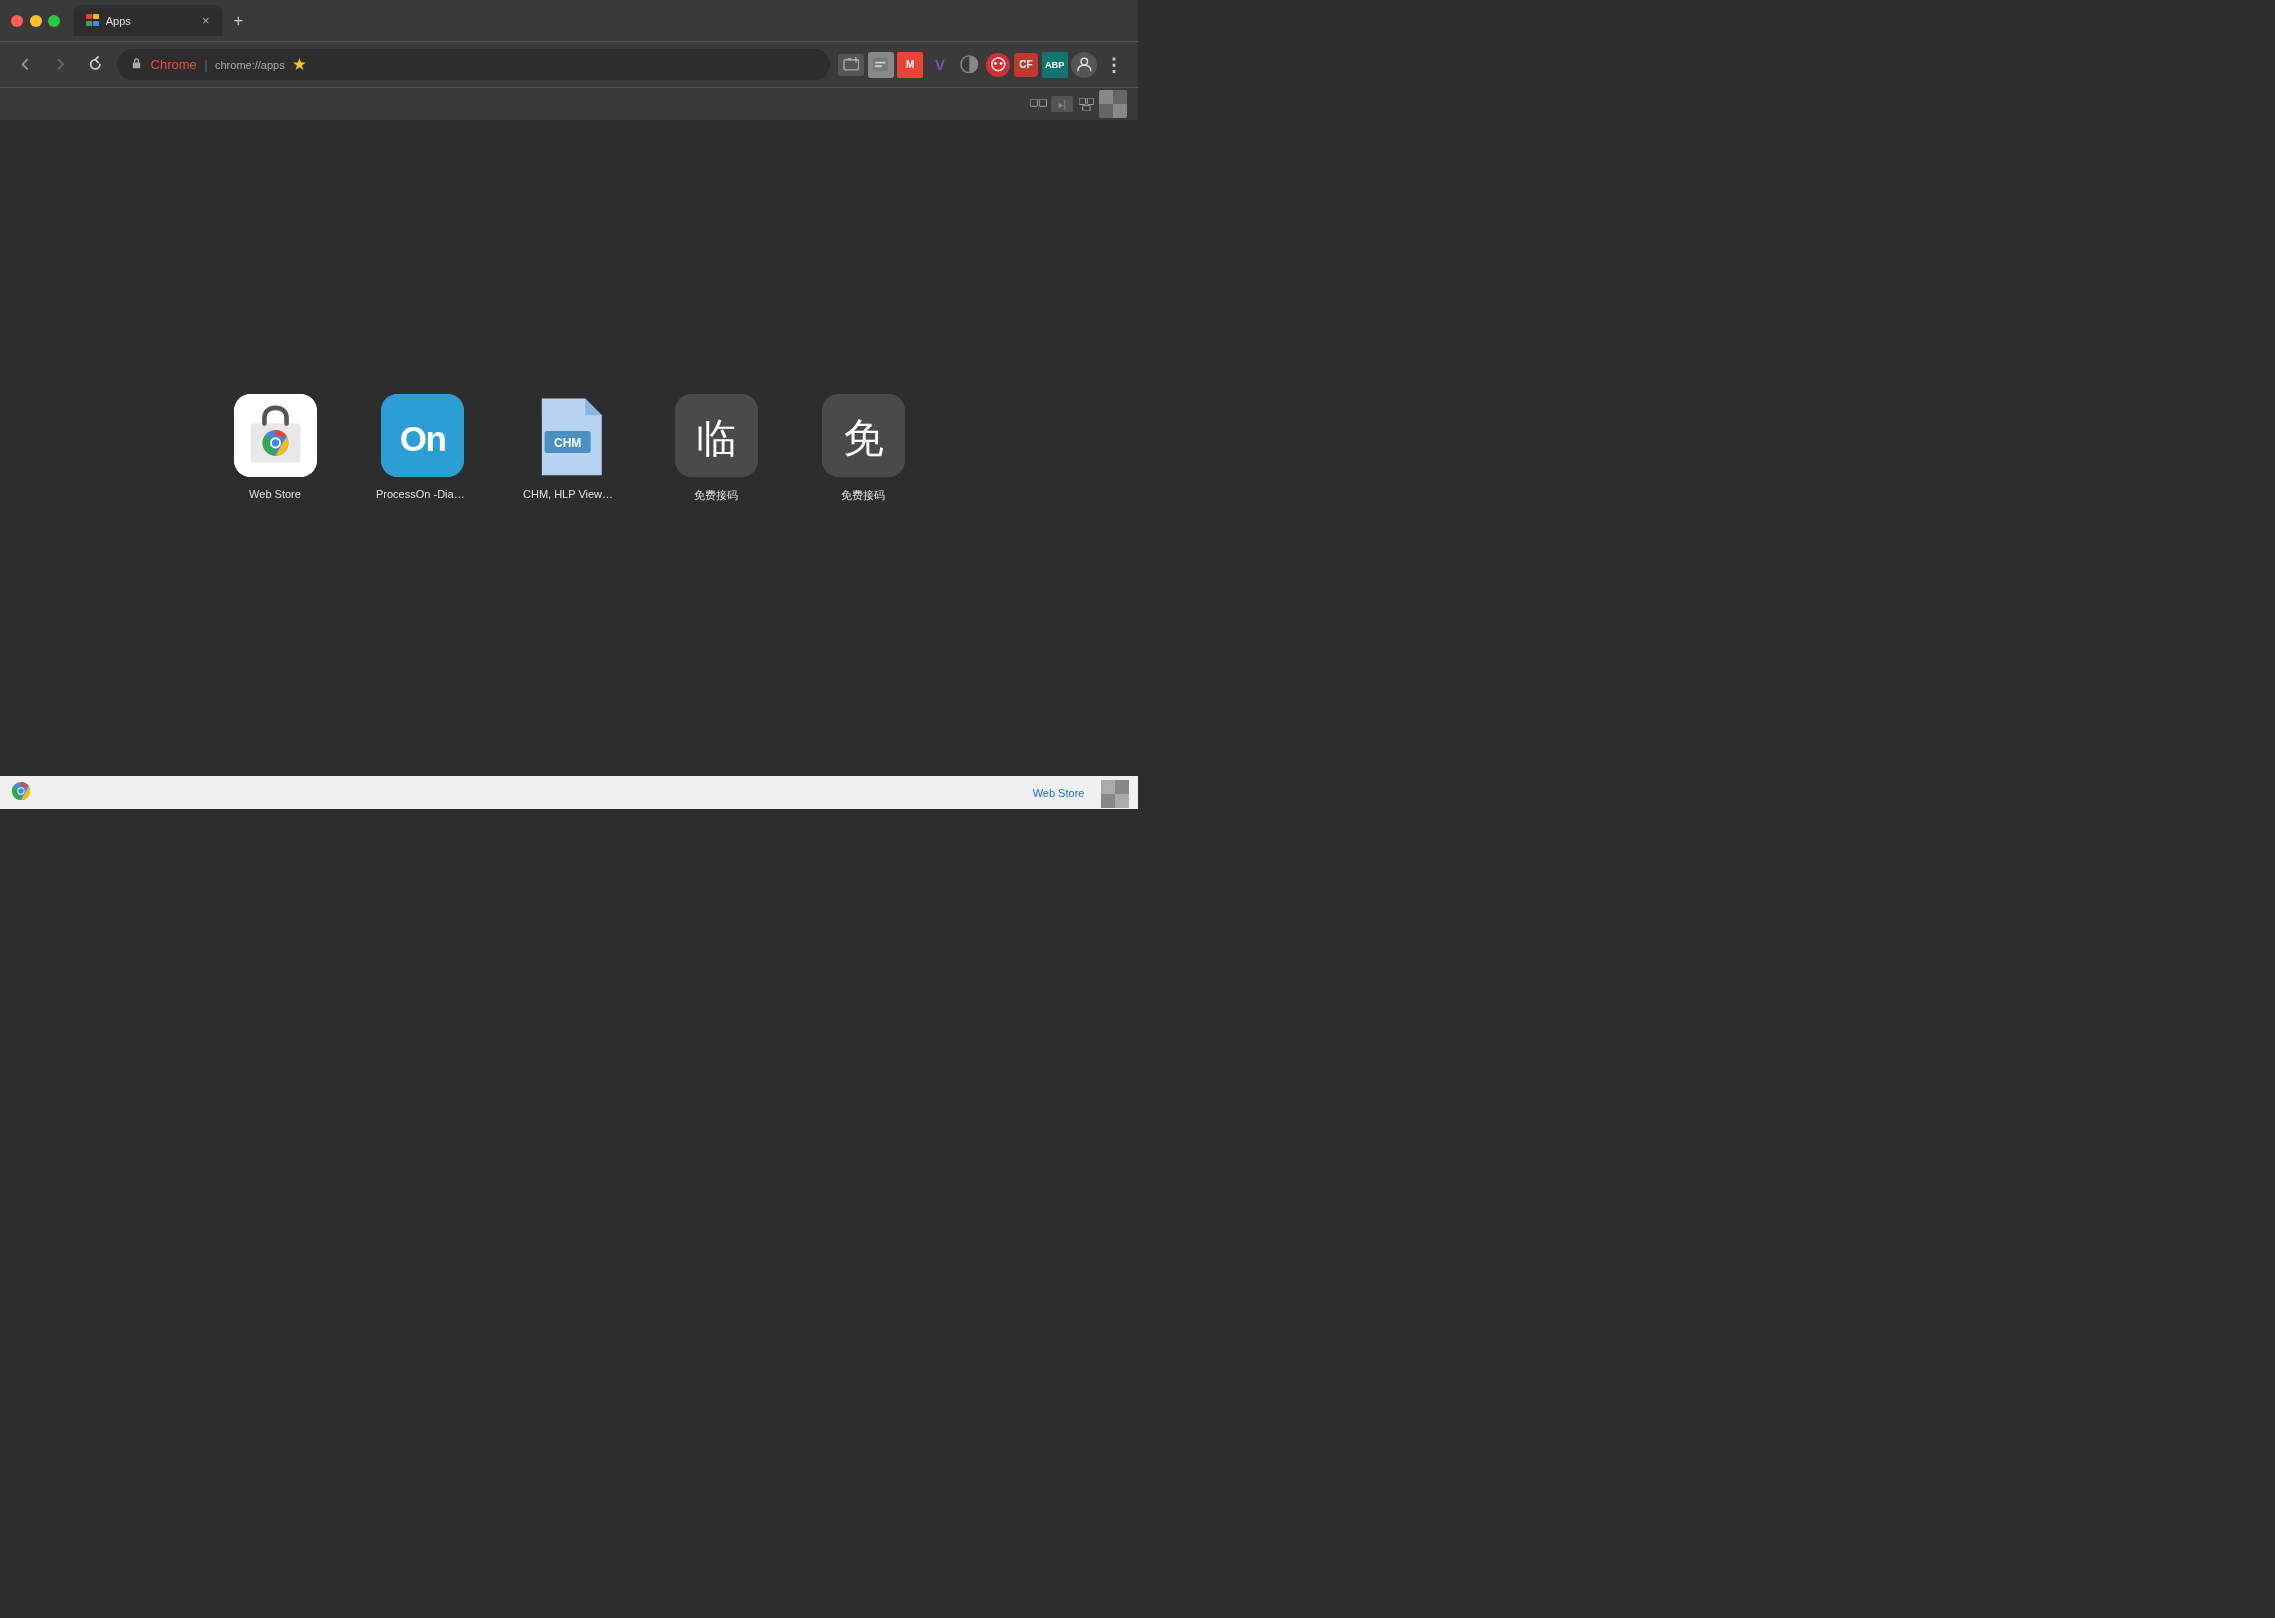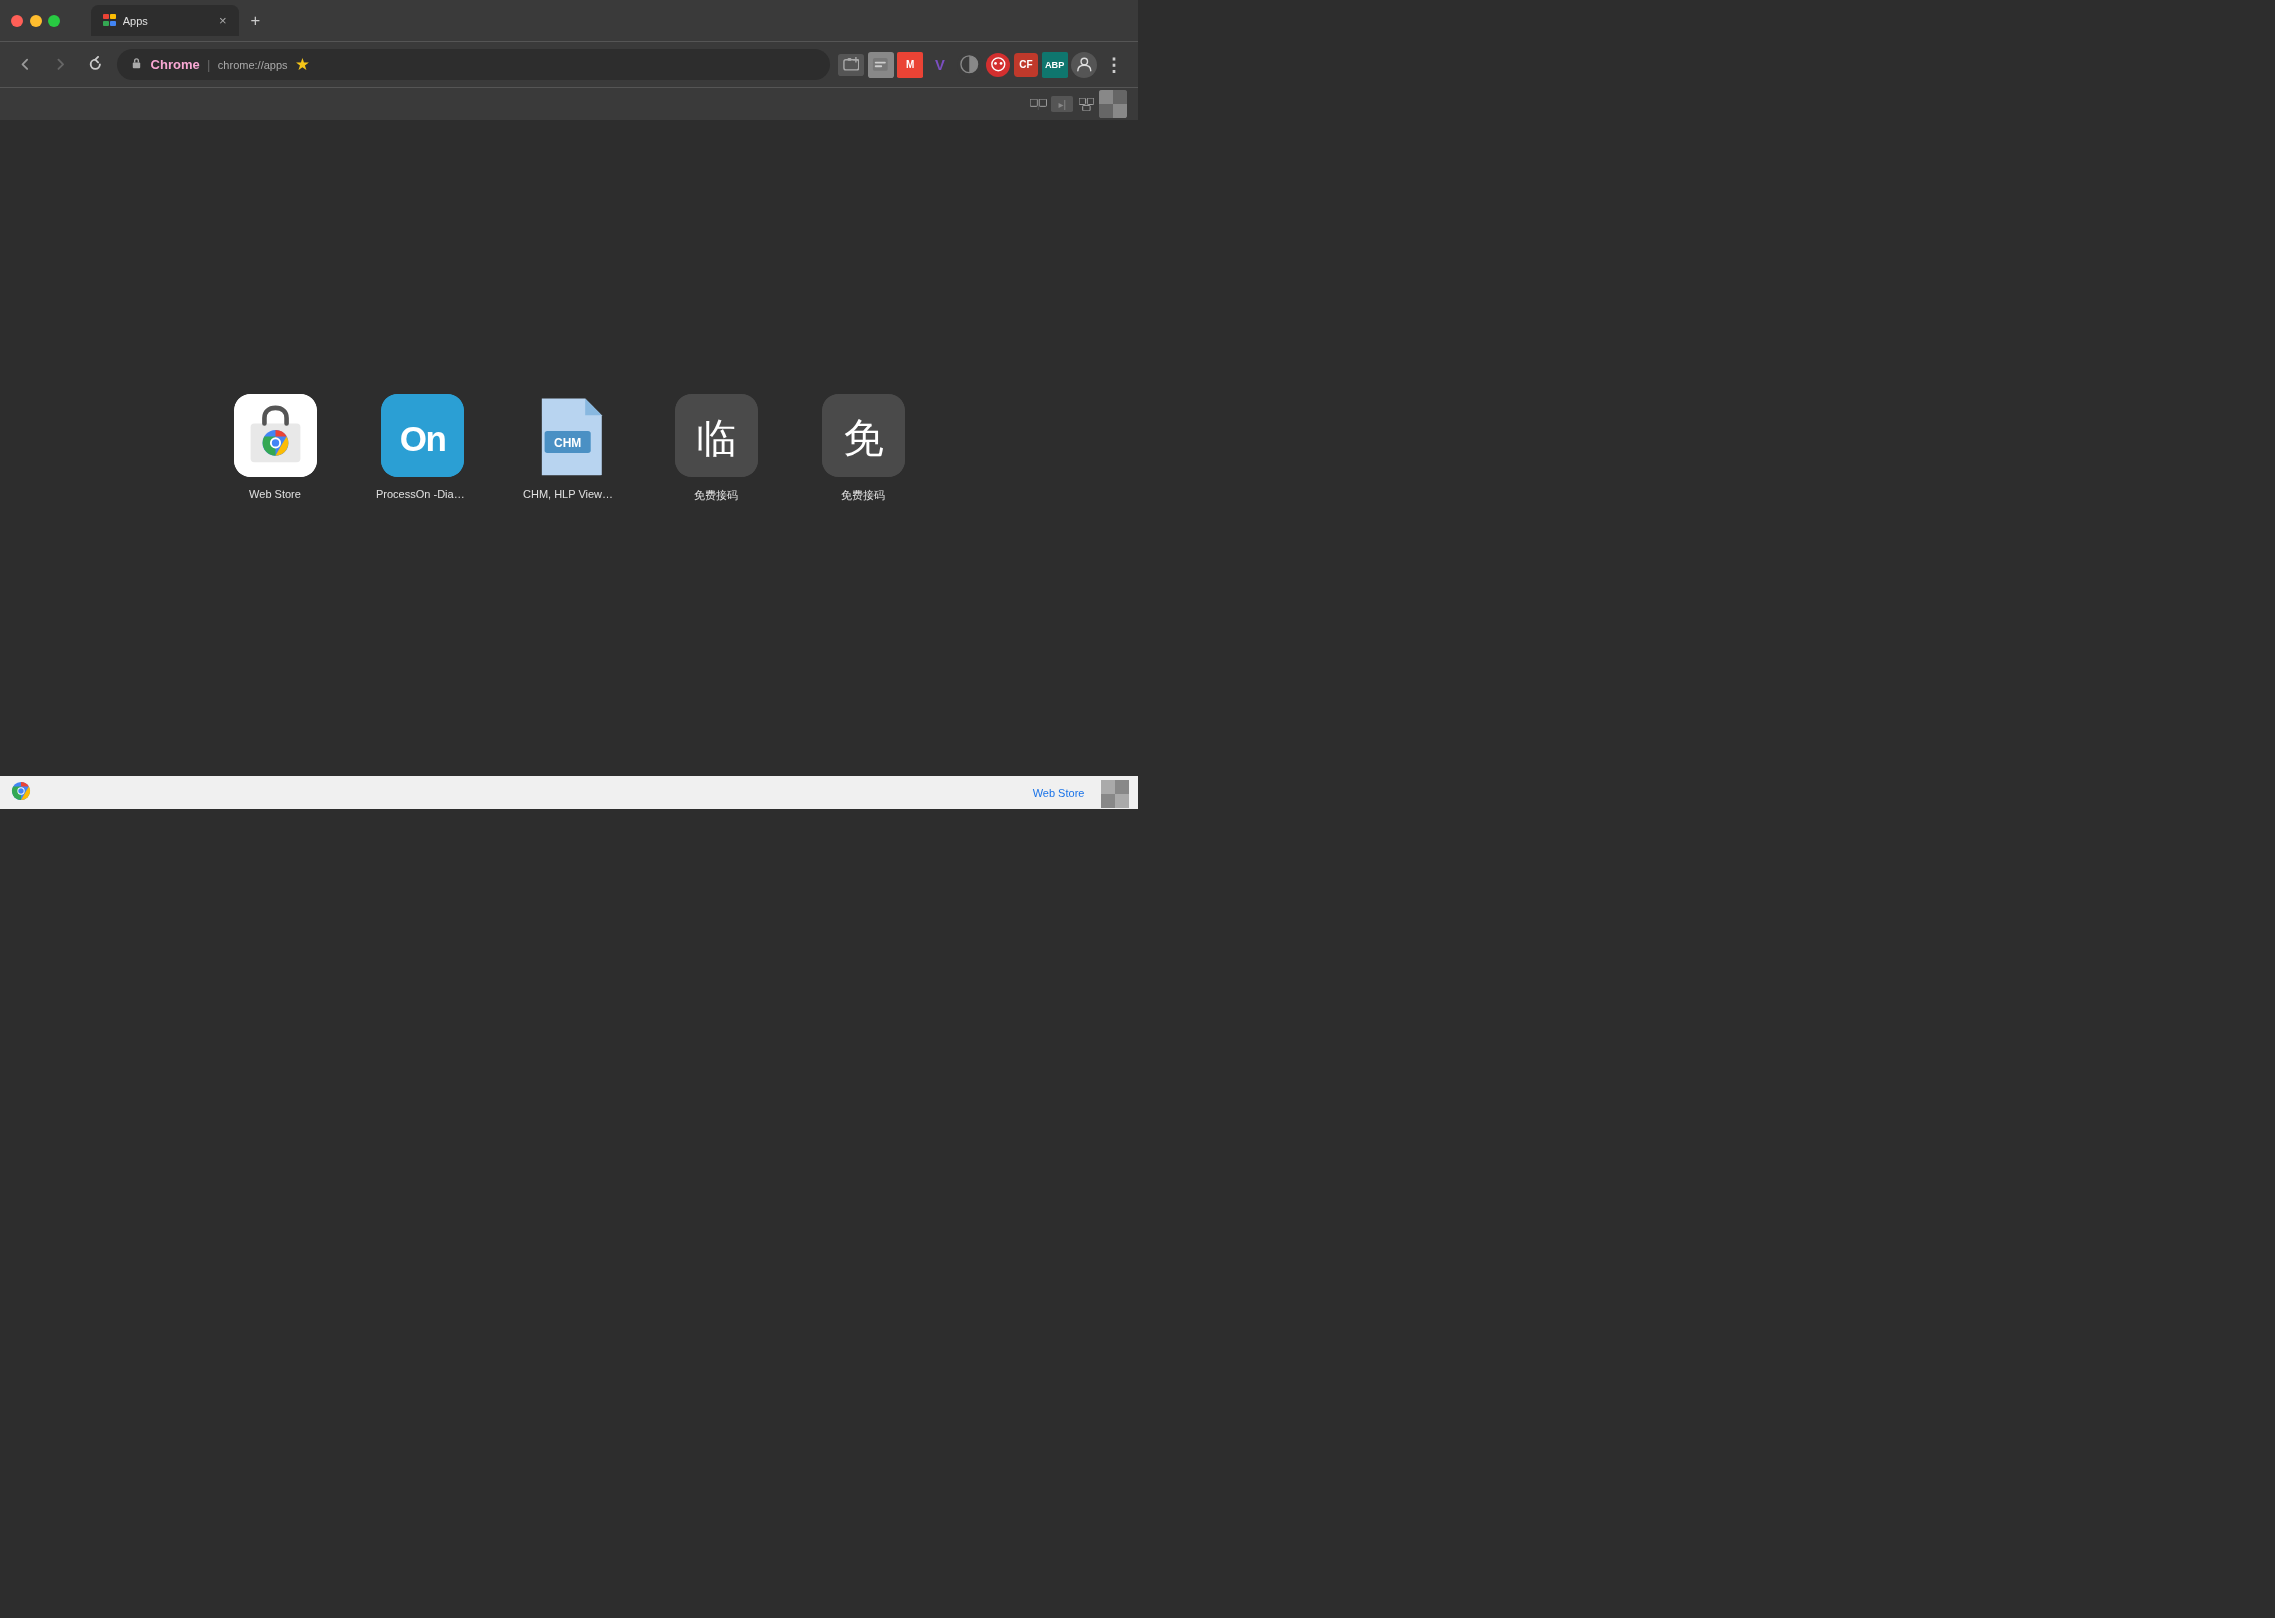--- a/index.html
+++ b/index.html
@@ -11,21 +11,21 @@
       overflow: hidden;
       position: relative;
     }
 
     
     .titlebar {
       background: #3a3a3a;
       height: 41px;
       display: flex;
       padding: 0 11px;
-      gap: 24px;
+      gap: 7px;
     }
     .traffic-lights {
       display: flex;
       gap: 6.5px;
       align-items: center;
       margin-right: 7.4px;
     }
     .traffic-light {
       width: 12px;
       height: 12px;
@@ -133,23 +133,23 @@
       display: flex;
       align-items: center;
       padding: 0 13px;
       gap: 7.4px;
     }
     .address-secure {
       color: #aaa;
       font-size: 13px;
     }
     .address-site {
-      color: #f9a8d4;
+      color: #ef4444;
       font-size: 13px;
-      font-weight: 700;
+      font-weight: 400;
     }
     .address-sep {
       color: #666;
       font-size: 13px;
     }
     .address-url {
       color: #aaa;
       font-size: 11px;
     }
     .star-btn {

